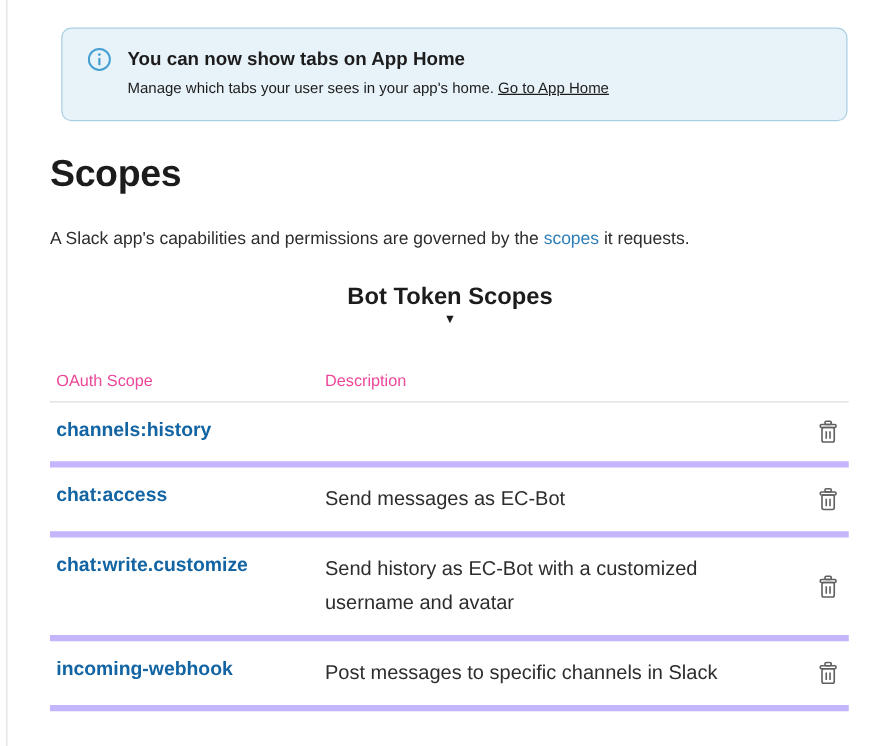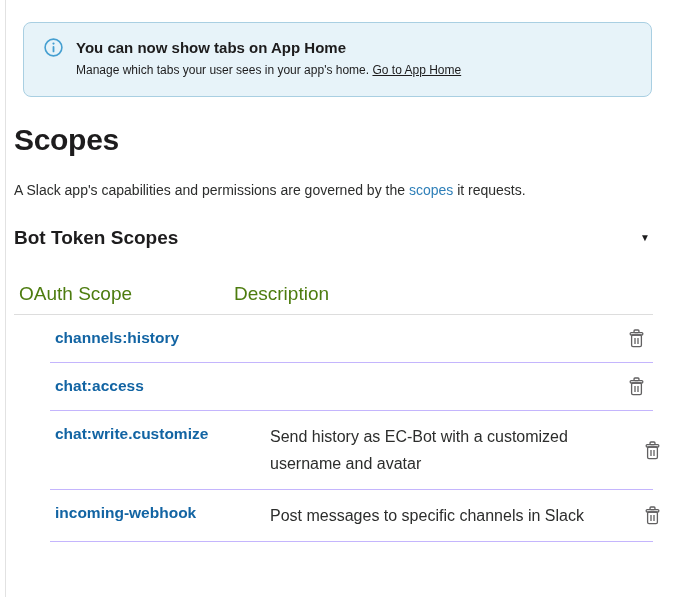--- a/index.html
+++ b/index.html
@@ -12,21 +12,21 @@
     overflow: hidden;
   }
   .left-rule {
     position: absolute;
     left: 5px; top: 0; bottom: 0;
     width: 1px;
     background: #e2e2e2;
   }
   .content {
     position: absolute;
-    left: 14px;
+    left: 40px;
     top: 0;
     width: 640px;
   }
   
   .banner {
     margin: 22px 0 0 9px;
     width: 629px;
     background: #e7f3f9;
     border: 1px solid #a9cfe2;
     border-radius: 8px;
@@ -64,20 +64,21 @@
     color: #2e7fb8;
     text-decoration: none;
     cursor: pointer;
   }
   
   .section-head {
     margin-top: 26px;
     display: flex;
     align-items: center;
     justify-content: space-between;
+    flex-direction: column;
   }
   .section-title {
     font-size: 19px;
     font-weight: 700;
     color: #1d1c1d;
   }
   .caret {
     font-size: 10px;
     color: #1d1c1d;
     cursor: pointer;
@@ -86,30 +87,29 @@
   }
   .section-sub {
     margin-top: 5px;
     font-size: 16px;
     color: #454245;
   }
   
   .scope-table { margin-top: 28px; width: 639px; }
   .t-head {
     display: flex;
-    font-size: 19px;
-    color: #4d7c0f;
+    font-size: 13px;
+    color: #ec4899;
     padding: 6px 0 9px 5px;
     border-bottom: 1px solid #dddddd;
   }
   .t-row {
     display: flex;
-    border-bottom: 1px solid #c4b5fd;
+    border-bottom: 5px solid #c4b5fd;
     padding: 12px 0 12px 5px;
-    margin-left: 36px;
   }
   .col-scope { width: 215px; flex: 0 0 auto; }
   .col-desc  { width: 372px; flex: 0 0 auto; }
   .col-action { flex: 1 1 auto; display: flex; justify-content: flex-end; padding-right: 6px; }
   .t-row .col-scope { align-self: flex-start; padding-top: 2px; }
   .scope-link {
     font-size: 15.5px;
     font-weight: 700;
     color: #1264a3;
     text-decoration: none;
@@ -177,20 +177,21 @@
               <line x1="7" y1="9" x2="7" y2="15"></line>
               <line x1="10" y1="9" x2="10" y2="15"></line>
             </svg>
           </span>
         </button>
       </div>
     </div>
 
     <div class="t-row">
       <div class="col-scope"><a class="scope-link">chat:access</a></div>
+      <div class="col-desc desc-text">Send messages as EC-Bot</div>
       <div class="col-action">
         <button class="trash-btn">
           <span>
             <svg width="17" height="19" viewBox="0 0 17 19" fill="none" stroke="#616061" stroke-width="1.3">
               <rect x="6" y="1" width="5" height="2.6" rx="1"></rect>
               <rect x="2.2" y="3.6" width="12.6" height="2.4" rx="1"></rect>
               <rect x="3.6" y="6" width="9.8" height="11.6" rx="1.4"></rect>
               <line x1="7" y1="9" x2="7" y2="15"></line>
               <line x1="10" y1="9" x2="10" y2="15"></line>
             </svg>

